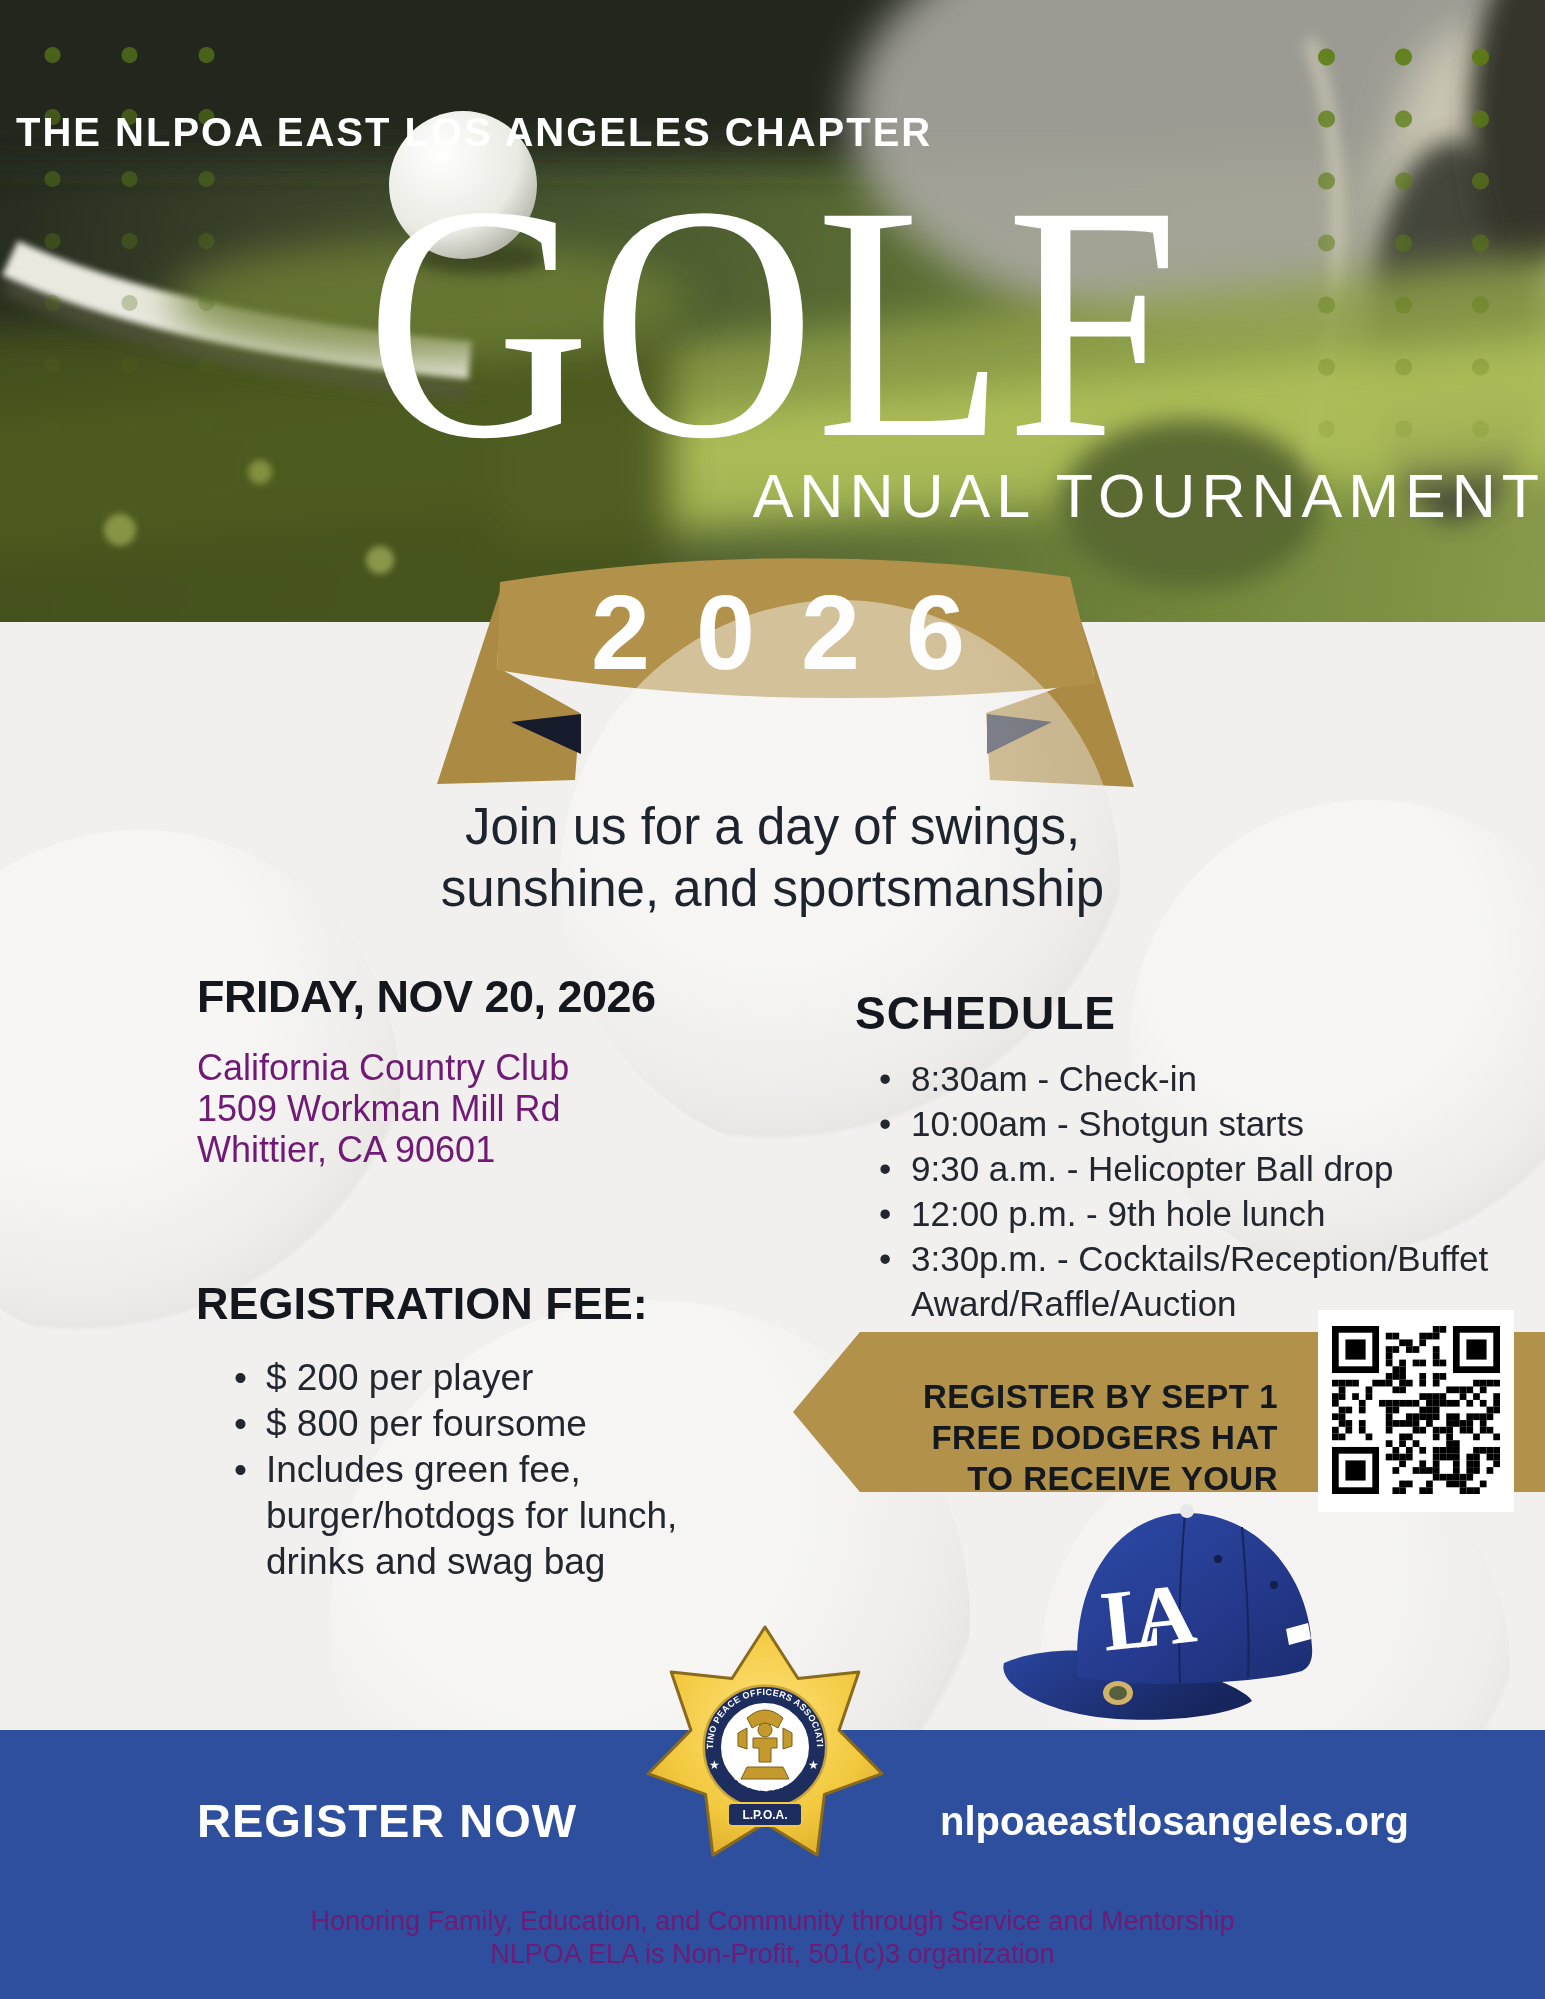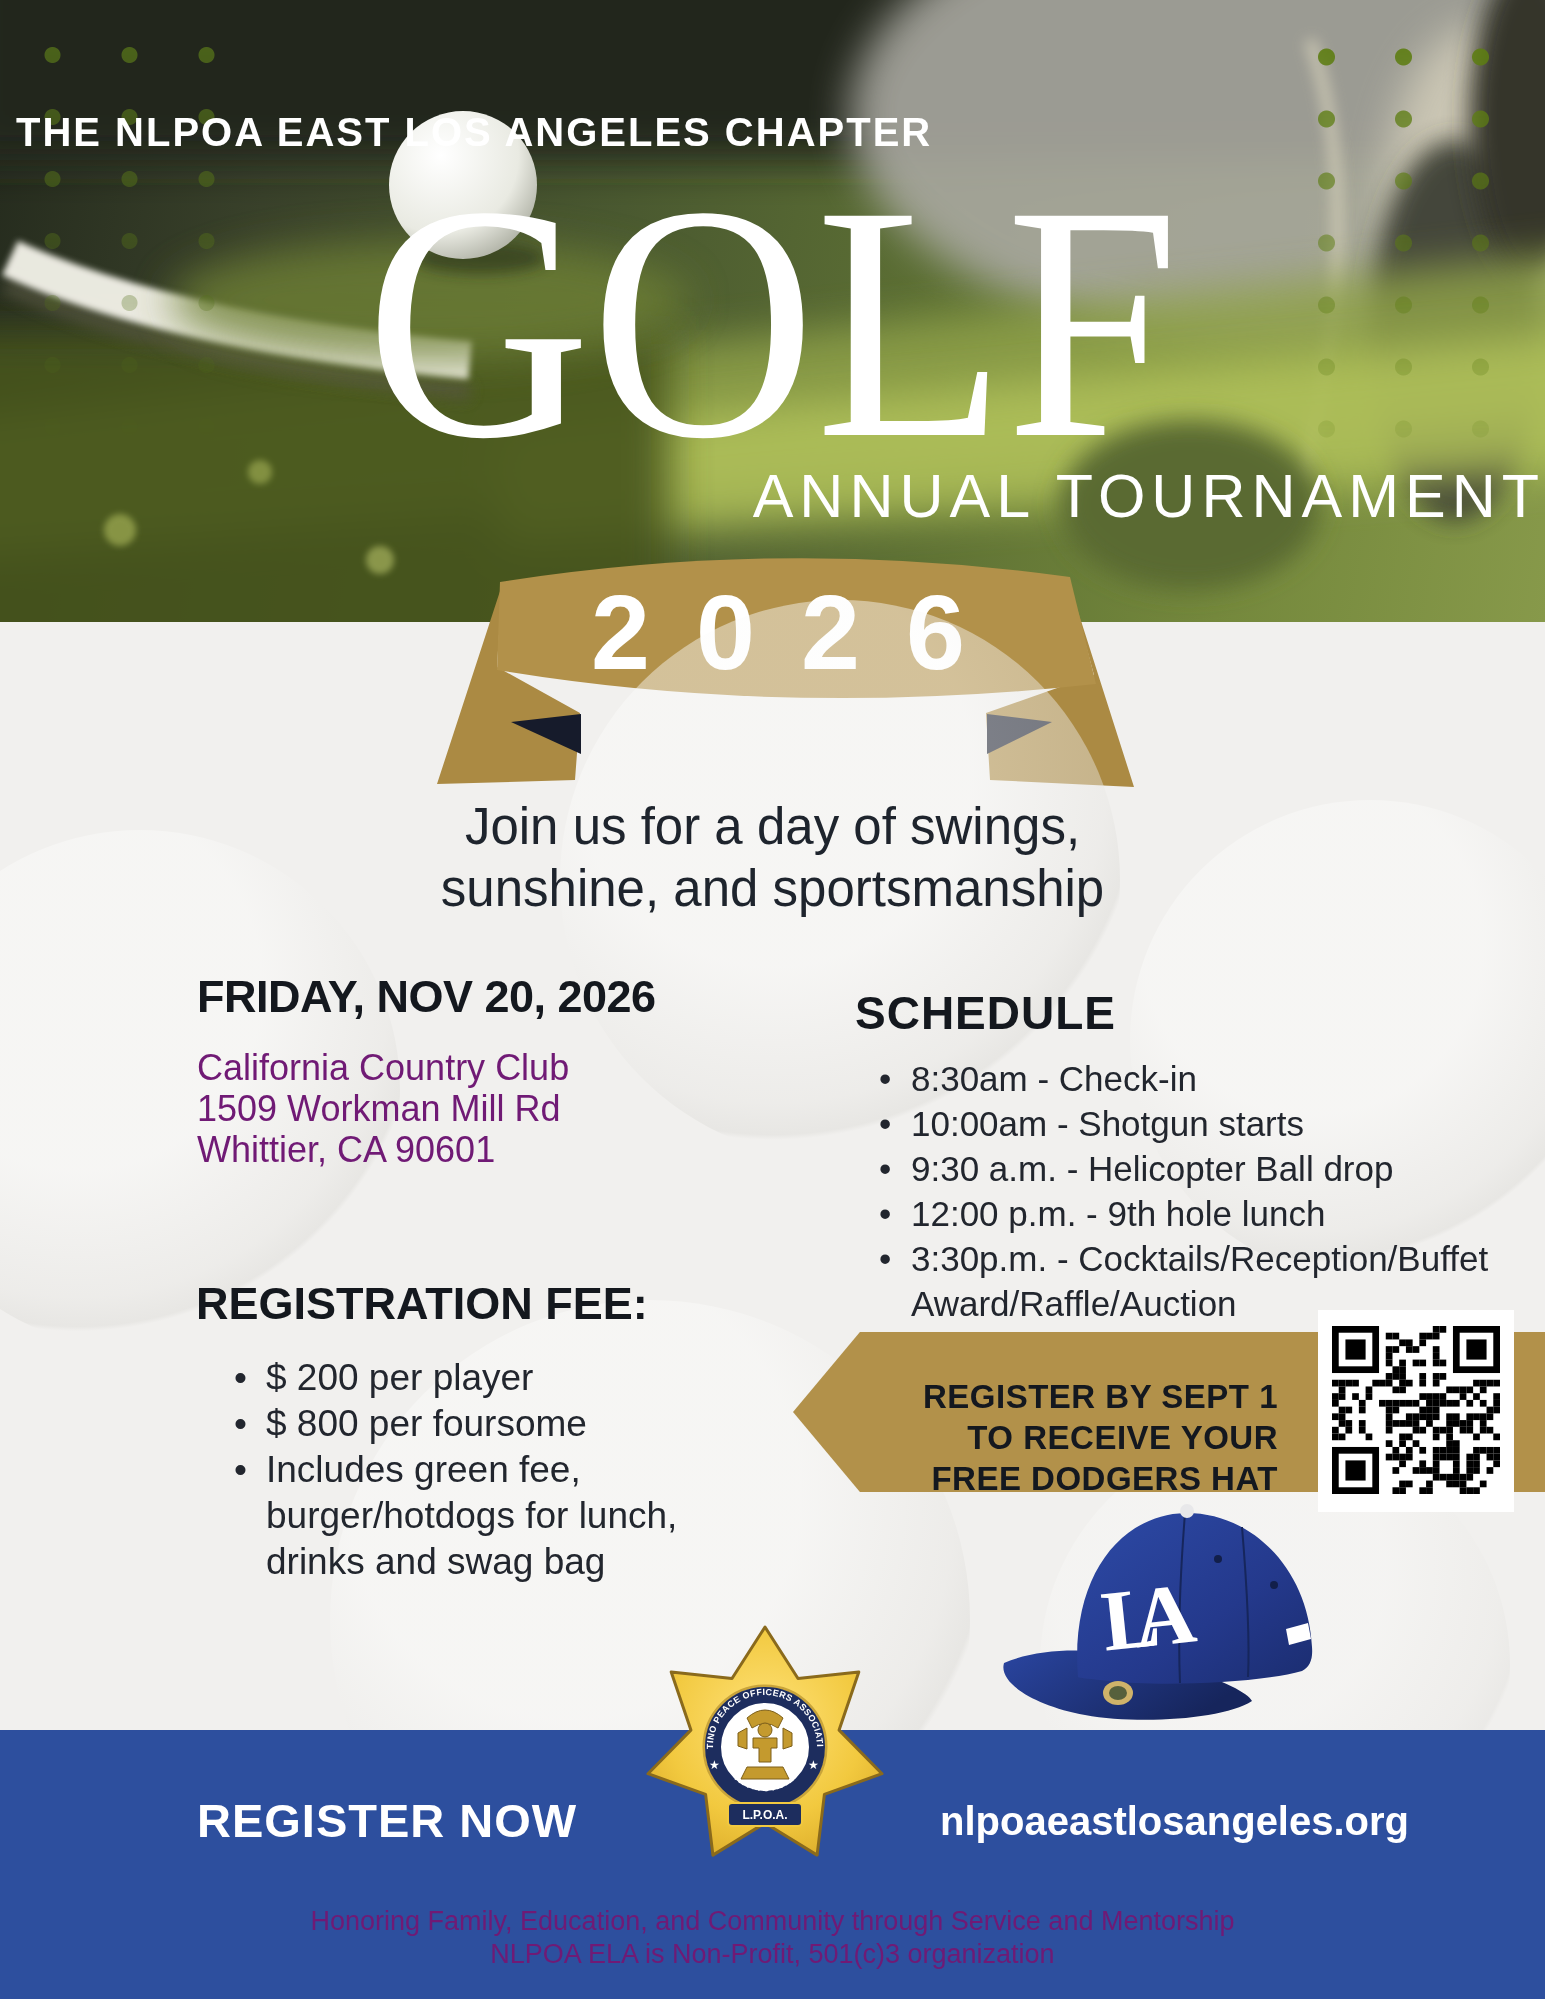--- a/index.html
+++ b/index.html
@@ -150,22 +150,22 @@
   <div class="h-dark reg-heading">REGISTRATION FEE:</div>
   <ul class="flyer-list reg-list">
     <li>$ 200 per player</li>
     <li>$ 800 per foursome</li>
     <li>Includes green fee, burger/hotdogs for lunch, drinks and swag bag</li>
   </ul>
 
   <div class="promo">
     <div class="promo-text">
       <div>REGISTER BY SEPT 1</div>
+      <div>FREE DODGERS HAT</div>
       <div>TO RECEIVE YOUR</div>
-      <div>FREE DODGERS HAT</div>
     </div>
   </div>
 
   <div class="qr-box">
     <svg id="qr" width="168" height="168" viewBox="0 0 168 168">
         <rect x="100.8" y="0" width="6.72" height="6.72" fill="#000"></rect>
         <rect x="107.52" y="0" width="6.72" height="6.72" fill="#000"></rect>
         <rect x="53.76" y="6.72" width="6.72" height="6.72" fill="#000"></rect>
         <rect x="60.48" y="6.72" width="6.72" height="6.72" fill="#000"></rect>
         <rect x="87.36" y="6.72" width="6.72" height="6.72" fill="#000"></rect>

